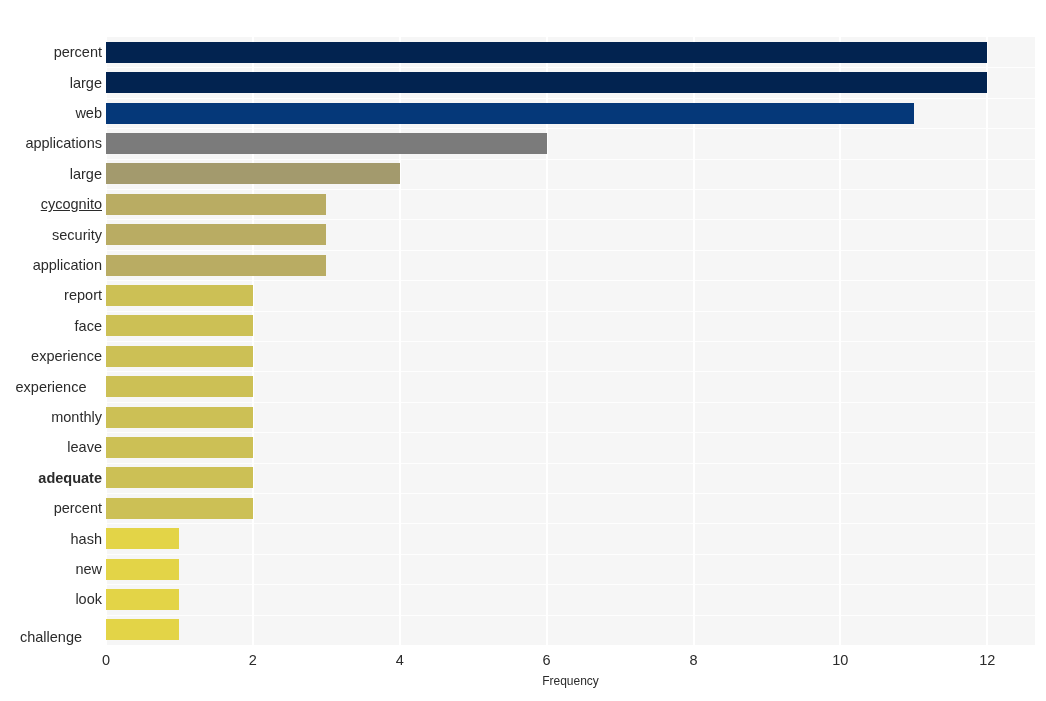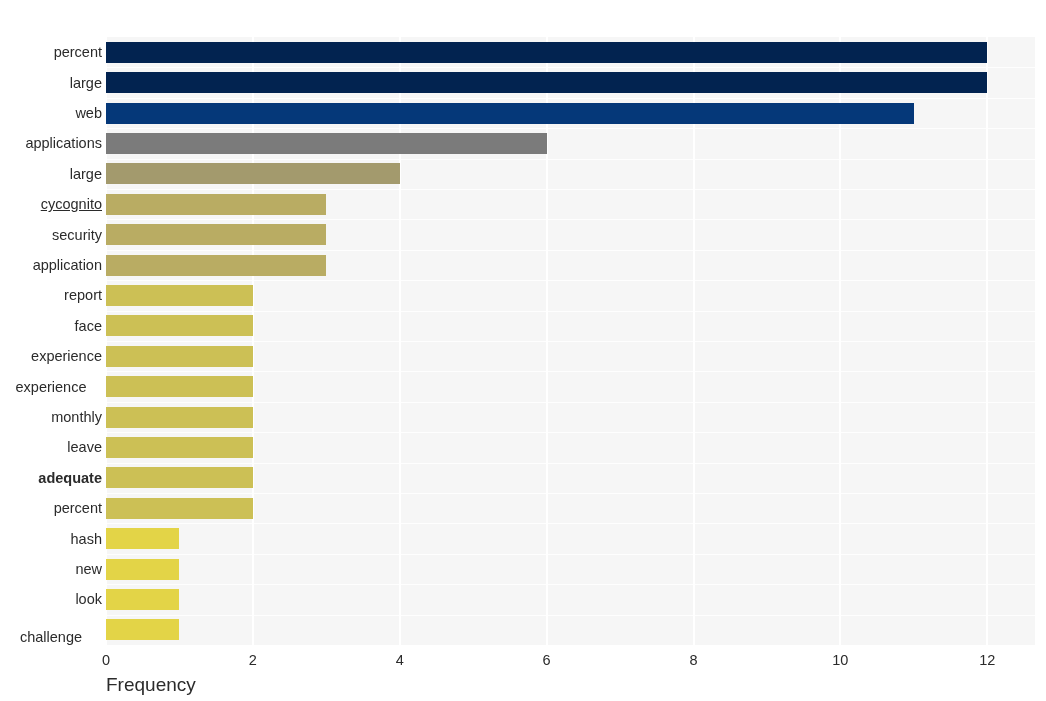--- a/index.html
+++ b/index.html
@@ -107,22 +107,22 @@
     font-size: 14.5px;
     color: #2b2b2b;
     transform: translateX(-50%);
     white-space: nowrap;
   }
   .x-axis-title {
     position: absolute;
     left: 106px;
     top: 674px;
     width: 929px;
-    text-align: left;
-    font-size: 19px;
+    text-align: center;
+    font-size: 12px;
     color: #2b2b2b;
   }
 </style>
 </head>
 <body>
 
 <div class="figure">
 
 
   <div class="y-axis">

